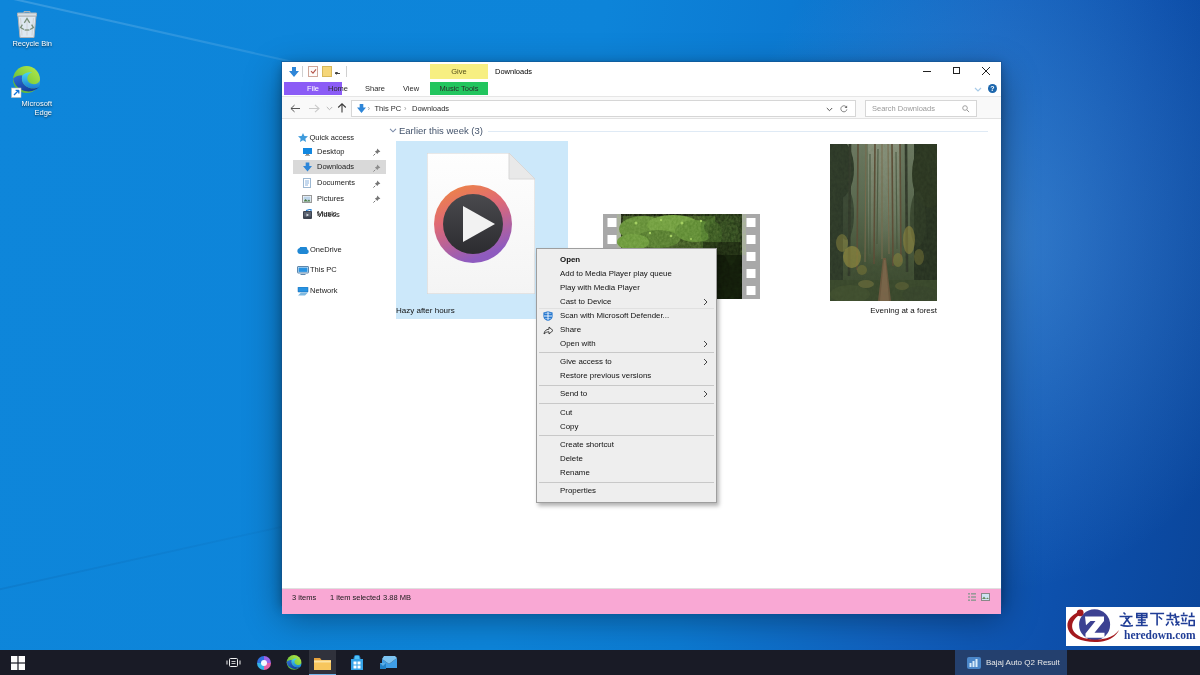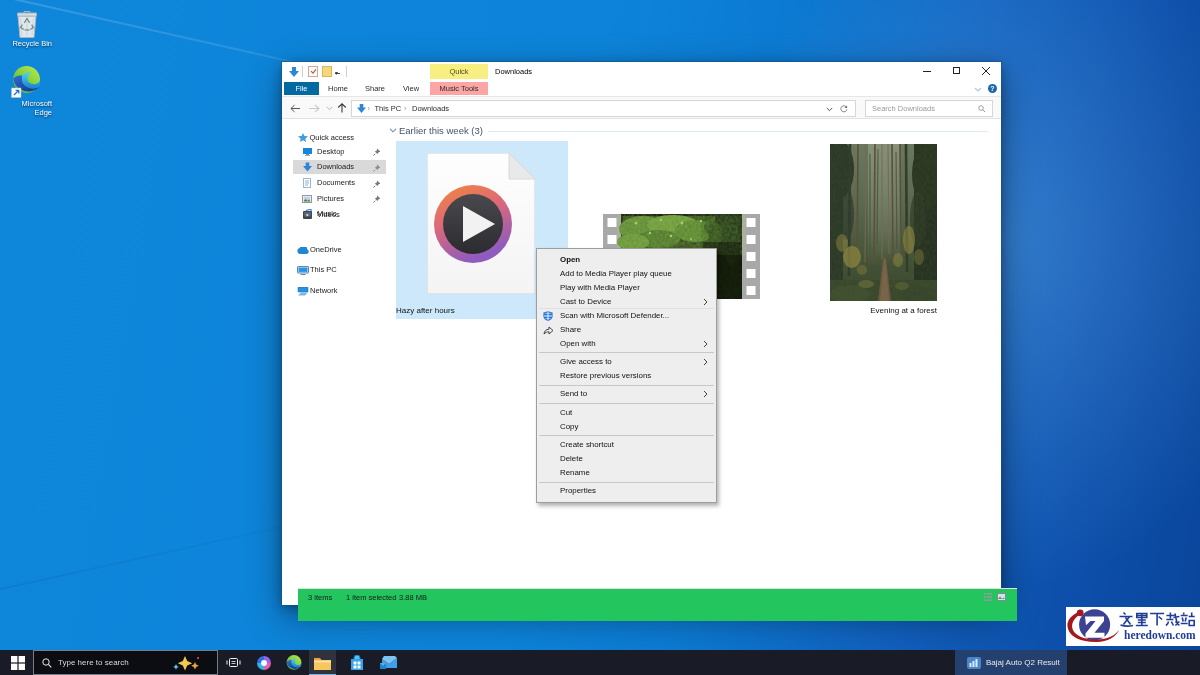--- a/index.html
+++ b/index.html
@@ -13,21 +13,21 @@
 .dicon{position:absolute;text-align:right;color:#fff;font-size:7.5px;text-shadow:0 1px 2px rgba(0,0,0,.7)}
 
 #win{position:absolute;left:282px;top:62px;width:719px;height:543px;background:#fff;
 box-shadow:0 0 0 1px rgba(20,80,140,.5), 0 12px 34px rgba(0,0,0,.4), 0 3px 10px rgba(0,0,0,.3);font-size:7.5px;color:#1a1a1a}
 #titlebar{position:absolute;left:0;top:0;width:100%;height:20px;background:#fff}
 #tabrow{position:absolute;left:0;top:20px;width:100%;height:15px;background:#fff;border-bottom:1px solid #e6e6e6}
 .tab{position:absolute;top:0;height:13px;line-height:13px;text-align:center;color:#2b2b2b}
 #navrow{position:absolute;left:0;top:35px;width:100%;height:22px;background:#f9f9f9;border-bottom:1px solid #e2e2e2}
 .navbox{position:absolute;background:#fff;border:1px solid #d6d6d6}
 #content{position:absolute;left:0;top:57px;width:100%;height:469px;background:#fff}
-#statusbar{position:absolute;left:16px;top:526px;width:100%;height:33px;background:#22c55e;border-top:1px solid #e0e0e0}
+#statusbar{position:absolute;left:0;top:526px;width:100%;height:26px;background:#f9a8d4;border-top:1px solid #e0e0e0}
 .srow{position:absolute;left:0;width:104px;height:13.4px;line-height:13.4px;white-space:nowrap}
 .srow svg,.srow .si{position:absolute}
 
 #cmenu{position:absolute;left:536px;top:248px;width:181px;background:#eee;border:1px solid #9e9e9e;
 box-shadow:2px 3px 4px rgba(0,0,0,.3);padding:3.5px 0;font-size:7.9px;color:#111}
 #cmenu .mi{height:14px;line-height:14px;padding-left:23px;position:relative;white-space:nowrap}
 #cmenu .sep{height:1px;background:#c8c8c8;margin:1.7px 2px}
 #cmenu .arrow{position:absolute;right:8px;top:0}
 #cmenu .ic{position:absolute;left:6px;top:2px}
 
@@ -89,38 +89,38 @@
   <svg width="10" height="11" style="position:absolute;left:26px;top:4px" viewBox="0 0 10 11">
         <rect x=".5" y=".5" width="9" height="10" fill="#fdfbfa" stroke="#cfa79b"></rect>
         <path d="M3 5.2l2 2 3-3.8" stroke="#b5544a" stroke-width="1.1" fill="none"></path>
       </svg>
   <svg width="10" height="11" style="position:absolute;left:40px;top:4px" viewBox="0 0 10 11">
         <rect x=".5" y=".5" width="9" height="10" fill="#f5d679" stroke="#d8b85a"></rect>
       </svg>
   <div style="position:absolute;left:53px;top:7px;color:#444;font-size:6px">▾</div>
   <div style="position:absolute;left:53px;top:11px;width:5px;height:1px;background:#444"></div>
   <div style="position:absolute;left:64px;top:4px;width:1px;height:11px;background:#d0d0d0"></div>
-  <div style="position:absolute;left:148px;top:2px;width:58px;height:15px;background:#f7ef82;text-align:center;line-height:15px;color:#55501a">Quick</div>
+  <div style="position:absolute;left:148px;top:2px;width:58px;height:15px;background:#f7ef82;text-align:center;line-height:15px;color:#55501a">Give</div>
   <div style="position:absolute;left:213px;top:0;height:20px;line-height:20px;color:#000">Downloads</div>
   <div style="position:absolute;left:631px;top:0;width:28px;height:19px;text-align:center">
         <div style="margin:9px auto 0;width:8px;height:1px;background:#222"></div>
       </div>
   <div style="position:absolute;left:660px;top:5px;width:28px;height:19px">
         <div style="margin:0 auto;width:7px;height:7px;border:1px solid #222"></div>
       </div>
   <svg width="10" height="10" style="position:absolute;left:699px;top:4px" viewBox="0 0 10 10">
         <path d="M1 1l8 8M9 1l-8 8" stroke="#222" stroke-width="1"></path>
       </svg>
  </div>
  <div id="tabrow">
-  <div class="tab" style="left:2px;width:35px;background:#0369a1;color:#fff">File</div>
+  <div class="tab" style="left:2px;width:58px;background:#8b5cf6;color:#fff">File</div>
   <div class="tab" style="left:40px;width:32px">Home</div>
   <div class="tab" style="left:77px;width:32px">Share</div>
   <div class="tab" style="left:113px;width:32px">View</div>
-  <div class="tab" style="left:148px;width:58px;background:#fca5a5">Music Tools</div>
+  <div class="tab" style="left:148px;width:58px;background:#22c55e">Music Tools</div>
   <svg width="8" height="5" style="position:absolute;left:692px;top:5px" viewBox="0 0 8 5">
         <path d="M1 1l3 3 3-3" stroke="#a8cbe8" stroke-width="1.2" fill="none"></path>
       </svg>
   <div style="position:absolute;left:706px;top:1.5px;width:9px;height:9px;border-radius:50%;background:#1d67ad;color:#fff;font-size:7px;text-align:center;line-height:9px;font-weight:bold">?</div>
  </div>
  <div id="navrow">
   <svg width="10" height="9" style="position:absolute;left:8px;top:7px" viewBox="0 0 11 9">
         <path d="M5 .8 1 4.5l4 3.7M1.2 4.5H11" stroke="#444" stroke-width="1" fill="none"></path>
       </svg>
   <svg width="11" height="9" style="position:absolute;left:27px;top:7px" viewBox="0 0 11 9">
@@ -141,21 +141,21 @@
    <span style="position:absolute;left:52px;top:0;line-height:15px;color:#999">›</span>
    <span style="position:absolute;left:60px;top:0;line-height:15px;color:#2b2b2b">Downloads</span>
    <svg width="7" height="5" style="position:absolute;right:22px;top:6px" viewBox="0 0 7 5">
           <path d="M.8 1l2.7 2.7L6.2 1" stroke="#555" stroke-width="1" fill="none"></path>
         </svg>
    <svg width="8" height="8" style="position:absolute;right:7px;top:4.5px" viewBox="0 0 10 10">
           <path d="M8.6 5.5a3.8 3.8 0 1 1-1.2-3.6" stroke="#666" stroke-width="1" fill="none"></path>
           <path d="M8.9 0.6v3.2h-3.2z" fill="#666"></path>
         </svg>
   </div>
-  <div class="navbox" style="left:583px;top:2.5px;width:128px;height:17px">
+  <div class="navbox" style="left:583px;top:2.5px;width:112px;height:17px">
    <span style="position:absolute;left:6px;top:0;line-height:15px;color:#9a9a9a">Search Downloads</span>
    <svg width="8" height="8" style="position:absolute;right:6px;top:4px" viewBox="0 0 9 9">
           <circle cx="3.4" cy="3.4" r="2.6" stroke="#8a8a8a" stroke-width=".9" fill="none"></circle>
           <path d="M5.4 5.4 8 8" stroke="#8a8a8a" stroke-width="1"></path>
         </svg>
   </div>
  </div>
  <div id="content">
 
   <div class="srow" style="top:11.8px">
@@ -469,33 +469,20 @@
 
 <div id="taskbar">
  <svg width="14" height="14" style="position:absolute;left:11px;top:6px" viewBox="0 0 14 14">
       <g fill="#fdfdfd">
         <rect width="6.4" height="6.4"></rect>
         <rect x="7.6" width="6.4" height="6.4"></rect>
         <rect y="7.6" width="6.4" height="6.4"></rect>
         <rect x="7.6" y="7.6" width="6.4" height="6.4"></rect>
       </g>
     </svg>
- <div id="tsearch">
-  <svg width="10" height="10" style="position:absolute;left:8px;top:7px" viewBox="0 0 10 10">
-        <circle cx="4" cy="4" r="3.2" stroke="#e8e8e8" fill="none"></circle>
-        <path d="M6.4 6.4 9.3 9.3" stroke="#e8e8e8" stroke-width="1.1"></path>
-      </svg>
-  <span style="position:absolute;left:24px">Type here to search</span>
-  <svg width="34" height="18" style="position:absolute;left:136px;top:3px" viewBox="0 0 34 18">
-   <path d="M15 2 l2.2 5 5 2.2 -5 2.2 -2.2 5 -2.2-5 -5-2.2 5-2.2z" fill="#f2c94c"></path>
-   <path d="M25 8 l1.2 2.6 2.6 1.2 -2.6 1.2 -1.2 2.6 -1.2-2.6-2.6-1.2 2.6-1.2z" fill="#e8a33d"></path>
-   <path d="M6 10 l.9 2 2 .9 -2 .9 -.9 2 -.9-2-2-.9 2-.9z" fill="#56ccf2"></path>
-   <circle cx="28" cy="4" r="1" fill="#eb5757"></circle>
-  </svg>
- </div>
  <svg width="15" height="13" style="position:absolute;left:226px;top:6px" viewBox="0 0 15 13">
       <g stroke="#f0f0f0" fill="none">
         <rect x="3.5" y="2.5" width="8" height="8" rx="1"></rect>
         <path d="M1 4.5v4M14 4.5v4"></path>
         <path d="M5.5 5.5h4M5.5 7.5h4" stroke-width=".8"></path>
       </g>
     </svg>
  <svg width="16" height="16" style="position:absolute;left:256px;top:5px" viewBox="0 0 16 16">
       <path d="M8 8 V1 A7 7 0 0 1 15 8z" fill="#9a62e8"></path>
       <path d="M8 8 H15 A7 7 0 0 1 8 15z" fill="#e560a8"></path>

